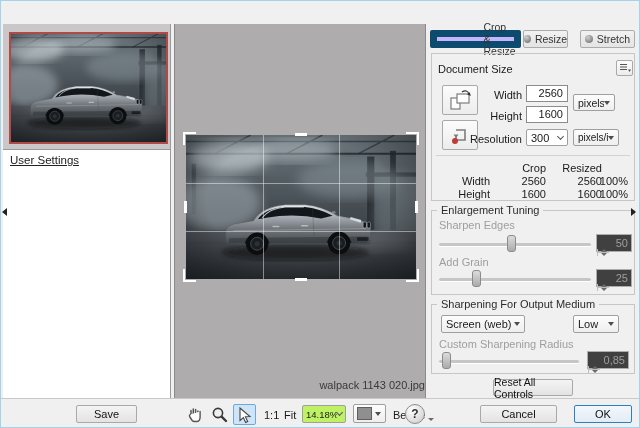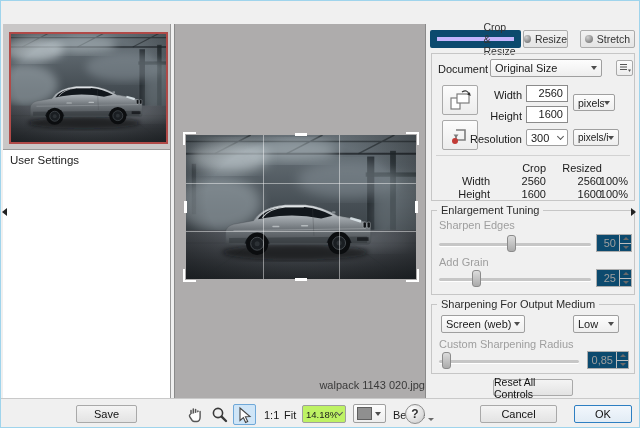--- a/index.html
+++ b/index.html
@@ -39,36 +39,36 @@
   .numin { position:absolute; background:#fff; border:1px solid #8b8b8b; text-align:right;
            padding:1px 4px 0 0; }
   .grp { position:absolute; border:1px solid #c6c6c6; }
   .legend { position:absolute; top:-7px; left:5px; background:#f0f0f0; padding:0 4px; color:#2b2b2b; }
   .dis { color:#9e9e9e; }
   .slider { position:absolute; height:17px; }
   .slider .track { position:absolute; left:0; right:0; top:8px; height:3px; background:#c6c6c6;
                    border-radius:2px; box-shadow:0 1px 0 #fff; }
   .slider .handle { position:absolute; top:0; width:9px; height:17px; border-radius:3px;
                     background:linear-gradient(#dcdcdc,#ababab); border:1px solid #8b8b8b; }
-  .spin { position:absolute; display:flex; border:1px solid #adadad; background:#0c4a6e; }
+  .spin { position:absolute; display:flex; border:1px solid #adadad; background:#404040;flex-direction:column; }
   .spin .sv { flex:1; text-align:right; padding:2px 3px 0 0; }
   .spin .sarr { width:12px; border-left:1px solid #bdbdbd; display:flex; flex-direction:column; }
   .spin .sarr div { flex:1; display:flex; align-items:center; justify-content:center; }
   .spin .sarr div:first-child { border-bottom:1px solid #bdbdbd; }
   .lbl { position:absolute; white-space:nowrap; }
   .r { text-align:right; }
   
   #leftpanel { position:absolute; left:2px; top:23px; width:168px; height:374px; }
   #thumbarea { position:absolute; left:0; top:0; width:100%; height:125px; background:#c9c7c7;
                border-right:1px solid #9a9a9a; }
   #thumb { position:absolute; left:6px; top:8px; width:159px; height:112px;
            border:2px solid #b04a48; background:#333; overflow:hidden; }
   #presets { position:absolute; left:0; top:125px; width:100%; height:249px; background:#fff;
              border-top:1px solid #9a9a9a; border-right:1px solid #9a9a9a; }
-  #presets .hdr { padding:4px 0 0 7px; font-size:11.5px; color:#222; }
+  #presets .hdr { padding:4px 0 0 7px; font-size:11.5px; color:#222;text-decoration:underline; }
   .collapse { position:absolute; width:0; height:0; }
   #colL { left:1px; top:207px; border-top:4px solid transparent; border-bottom:4px solid transparent;
           border-right:5px solid #222; }
   #colR { right:3px; top:207px; border-top:4px solid transparent; border-bottom:4px solid transparent;
           border-left:5px solid #222; }
   #centerpanel { position:absolute; left:173px; top:23px; width:252px; height:374px; background:#aeacac;
                  border-left:1px solid #8a8a8a; border-right:1px solid #8a8a8a; }
   #previmg { position:absolute; left:11px; top:111px; width:230px; height:144px; background:#222; }
   #previmg svg, #thumb svg { display:block; width:100%; height:100%; }
   .gridv { position:absolute; top:0; bottom:0; width:1px; background:rgba(255,255,255,.45); }
@@ -229,24 +229,20 @@
       <span class="dot dot-off"></span>
       <span>Resize</span>
     </div>
     <div class="tab" style="left:153px;width:55px">
       <span class="dot dot-off"></span>
       <span>Stretch</span>
     </div>
 
     <div class="grp" style="left:4px;top:29px;width:204px;height:148px">
       <div class="lbl" style="left:6px;top:9px">Document Size</div>
-      <div class="combo" style="left:58px;top:5px;width:112px;height:18px">
-        <span class="cv">Original Size</span>
-        <span class="tri-down"></span>
-      </div>
       <div class="iconbtn" style="left:184px;top:6px;width:17px;height:16px">
         <svg width="12" height="10" viewBox="0 0 12 10">
           <path d="M1,1.5 H8 M1,4 H8 M1,6.5 H8" stroke="#555" stroke-width="1.2"></path>
           <polygon points="9,6.5 12,6.5 10.5,9" fill="#555"></polygon>
         </svg>
       </div>
 
       <div class="iconbtn" style="left:10px;top:31px;width:36px;height:30px">
         <svg width="24" height="22" viewBox="0 0 24 22">
           <rect x="3" y="9" width="9" height="11" fill="#fff" stroke="#7d7d7d" stroke-width="1.2"></rect>

